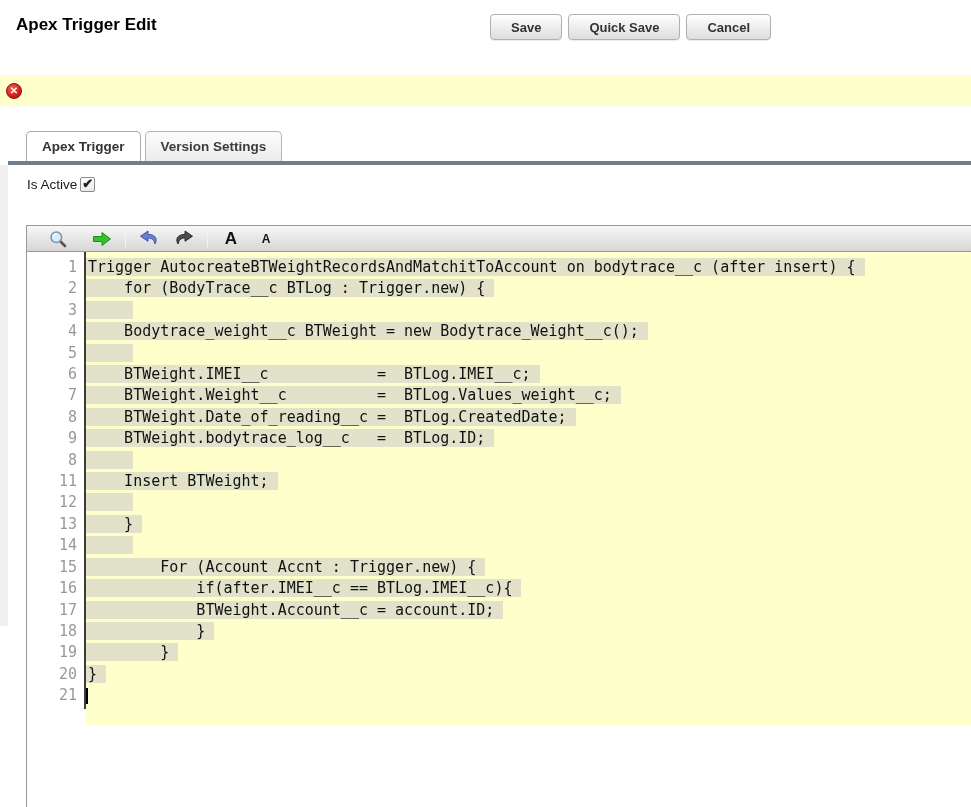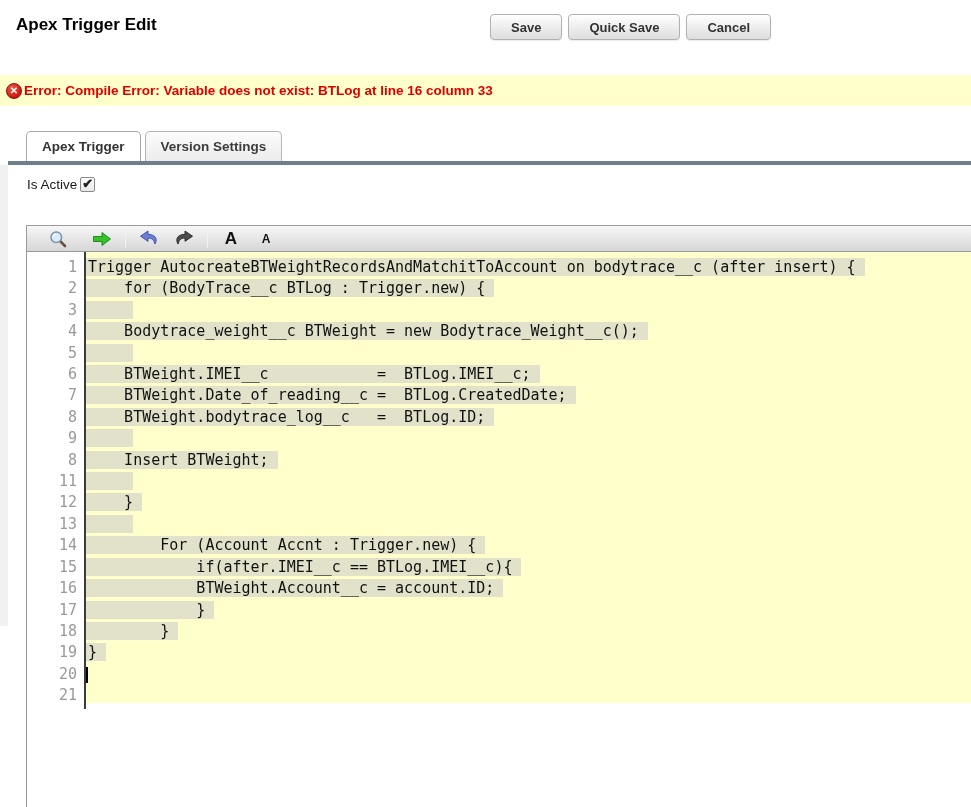--- a/index.html
+++ b/index.html
@@ -77,21 +77,20 @@
 
   <div class="page-title">Apex Trigger Edit</div>
   <div class="btn-row">
     <button class="sf-btn">Save</button>
     <button class="sf-btn">Quick Save</button>
     <button class="sf-btn">Cancel</button>
   </div>
 
   <div class="error-bar">
     <span class="error-icon">✕</span>
-    <span class="error-text">Error: Compile Error: Variable does not exist: BTLog at line 16 column 33</span>
   </div>
 
   <div class="tabs">
     <div class="tab active">Apex Trigger</div>
     <div class="tab inactive">Version Settings</div>
   </div>
   <div class="tab-rim"></div>
   <div class="left-strip"></div>
 
   <div class="isactive-row">
@@ -160,20 +159,21 @@
           </div>
       </div>
       <div class="code-area">
         <div class="code-content" id="code-lines">
             <div class="code-line"><span class="sel">Trigger AutocreateBTWeightRecordsAndMatchitToAccount on bodytrace__c (after insert) { </span></div>
             <div class="code-line"><span class="sel">    for (BodyTrace__c BTLog : Trigger.new) { </span></div>
             <div class="code-line"><span class="sel">     </span></div>
             <div class="code-line"><span class="sel">    Bodytrace_weight__c BTWeight = new Bodytrace_Weight__c(); </span></div>
             <div class="code-line"><span class="sel">     </span></div>
             <div class="code-line"><span class="sel">    BTWeight.IMEI__c            =  BTLog.IMEI__c; </span></div>
+            <div class="code-line"><span class="sel">    BTWeight.Weight__c          =  BTLog.Values_weight__c; </span></div>
             <div class="code-line"><span class="sel">    BTWeight.Date_of_reading__c =  BTLog.CreatedDate; </span></div>
             <div class="code-line"><span class="sel">    BTWeight.bodytrace_log__c   =  BTLog.ID; </span></div>
             <div class="code-line"><span class="sel">     </span></div>
             <div class="code-line"><span class="sel">    Insert BTWeight; </span></div>
             <div class="code-line"><span class="sel">     </span></div>
             <div class="code-line"><span class="sel">    } </span></div>
             <div class="code-line"><span class="sel">     </span></div>
             <div class="code-line"><span class="sel">        For (Account Accnt : Trigger.new) { </span></div>
             <div class="code-line"><span class="sel">            if(after.IMEI__c == BTLog.IMEI__c){ </span></div>
             <div class="code-line"><span class="sel">            BTWeight.Account__c = account.ID; </span></div>

